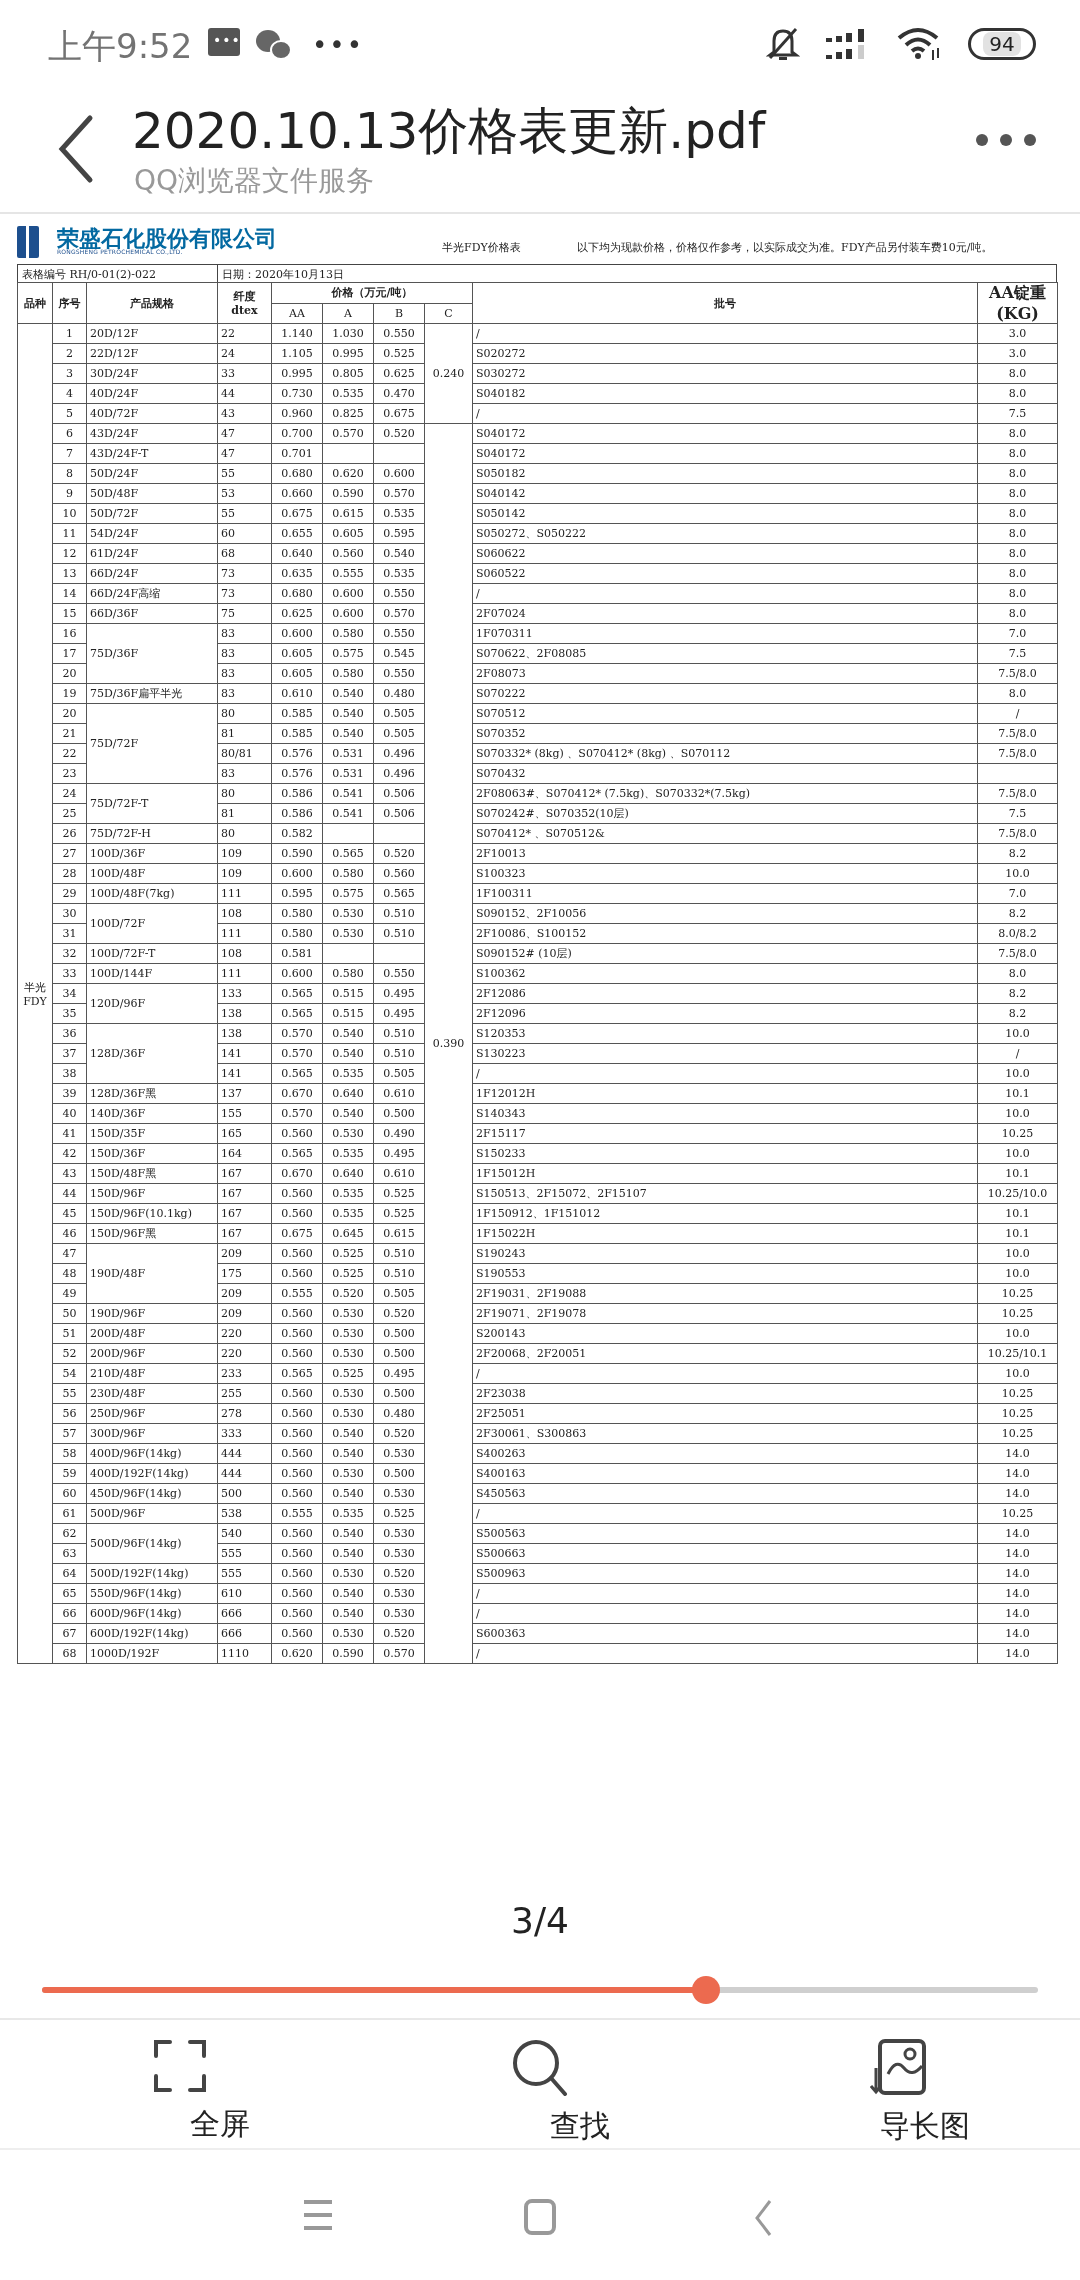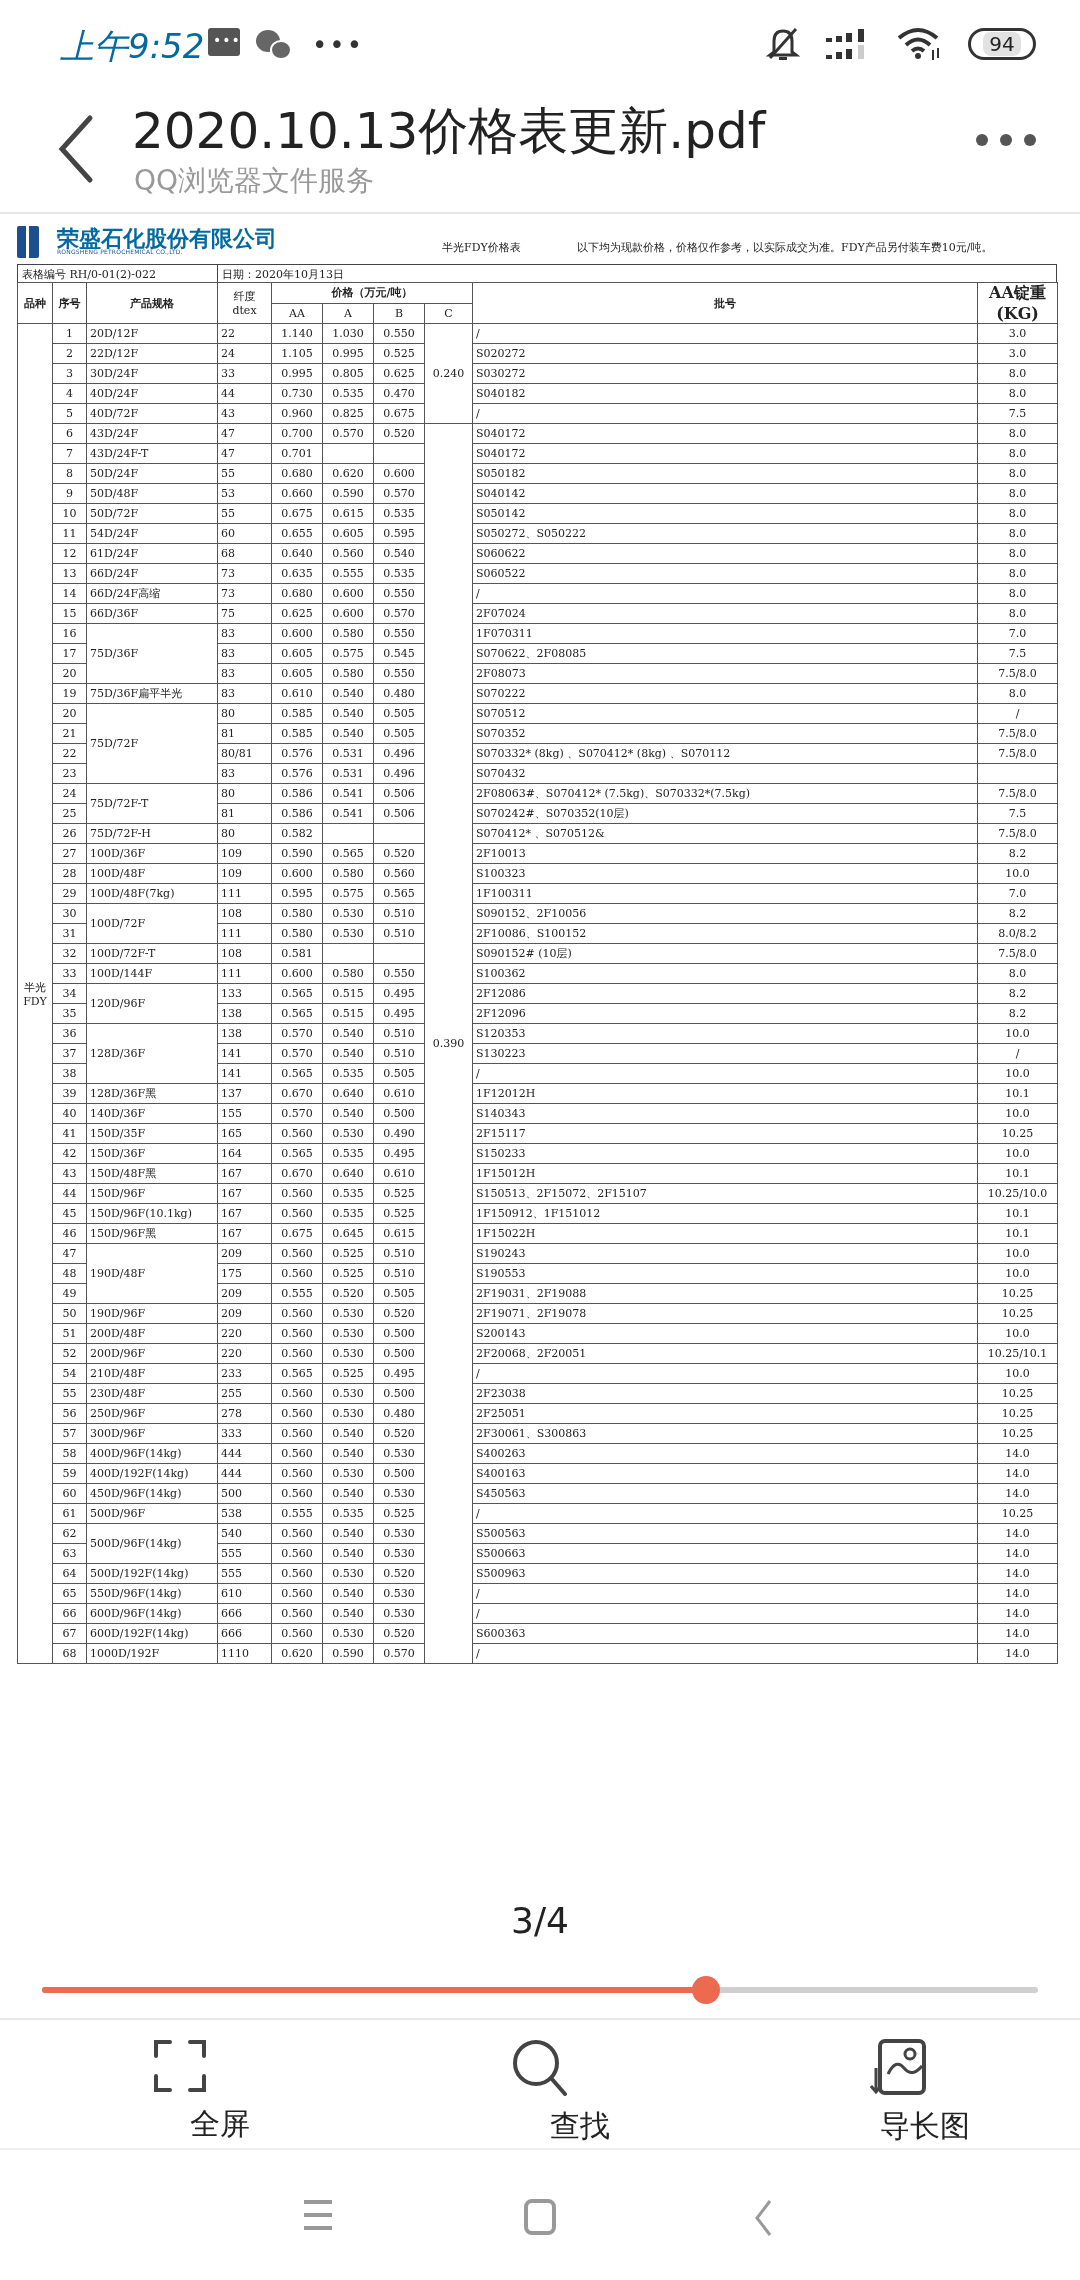--- a/index.html
+++ b/index.html
@@ -1,21 +1,21 @@
 <!DOCTYPE html>
 <html><head>
 <meta charset="utf-8">
 <style>
   * { box-sizing: border-box; margin: 0; padding: 0; }
   html, body { width: 1080px; height: 2280px; background: #ffffff; overflow: hidden; }
   body { font-family: "DejaVu Sans", "Liberation Sans", sans-serif; color: #222; position: relative; }
 
   
   .statusbar { position: absolute; left: 0; top: 0; width: 1080px; height: 90px; }
-  .sb-time { position: absolute; left: 60px; top: 24px; font-size: 34px; color: #0369a1; font-style: italic; }
+  .sb-time { position: absolute; left: 48px; top: 24px; font-size: 34px; color: #737373; }
   .sb-ico { position: absolute; top: 28px; }
   .sb-msg { left: 208px; width: 32px; height: 28px; background: #555; border-radius: 3px; }
   .sb-msg::after { content: "•••"; color: #fff; font-size: 14px; position: absolute; left: 5px; top: 4px; letter-spacing: 1px; }
   .sb-wechat { left: 256px; width: 40px; height: 32px; }
   .sb-wechat span { position: absolute; background: #666; border-radius: 50%; }
   .sb-dots { left: 312px; top: 30px; font-size: 26px; color: #333; letter-spacing: 2px; }
   .sb-right { position: absolute; right: 44px; top: 26px; display: flex; align-items: center; gap: 26px; }
   .battery { width: 68px; height: 32px; border: 3px solid #333; border-radius: 16px; display: flex; align-items: center; justify-content: center; font-size: 20px; color: #222; }
   .battery span { background: #e2e2e2; padding: 0 6px; border-radius: 8px; }
 
@@ -147,21 +147,21 @@
         <col style="width:51px">
         <col style="width:48px">
       <col style="width:505px">
         <col style="width:80px">
     </colgroup>
     <thead>
       <tr>
         <th rowspan="2">品种</th>
         <th rowspan="2">序号</th>
         <th rowspan="2">产品规格</th>
-        <th rowspan="2" style="white-space:pre-line;font-weight:normal;">纤度
+        <th rowspan="2" style="white-space:pre-line;font-weight:bold;">纤度
 dtex</th>
         <th colspan="4">价格（万元/吨）</th>
         <th rowspan="2">批号</th>
         <th rowspan="2" style="white-space:pre-line;font-size:16px;">AA锭重
 (KG)</th>
       </tr>
       <tr>
         <th style="font-weight:normal">AA</th>
         <th style="font-weight:normal">A</th>
         <th style="font-weight:normal">B</th>

